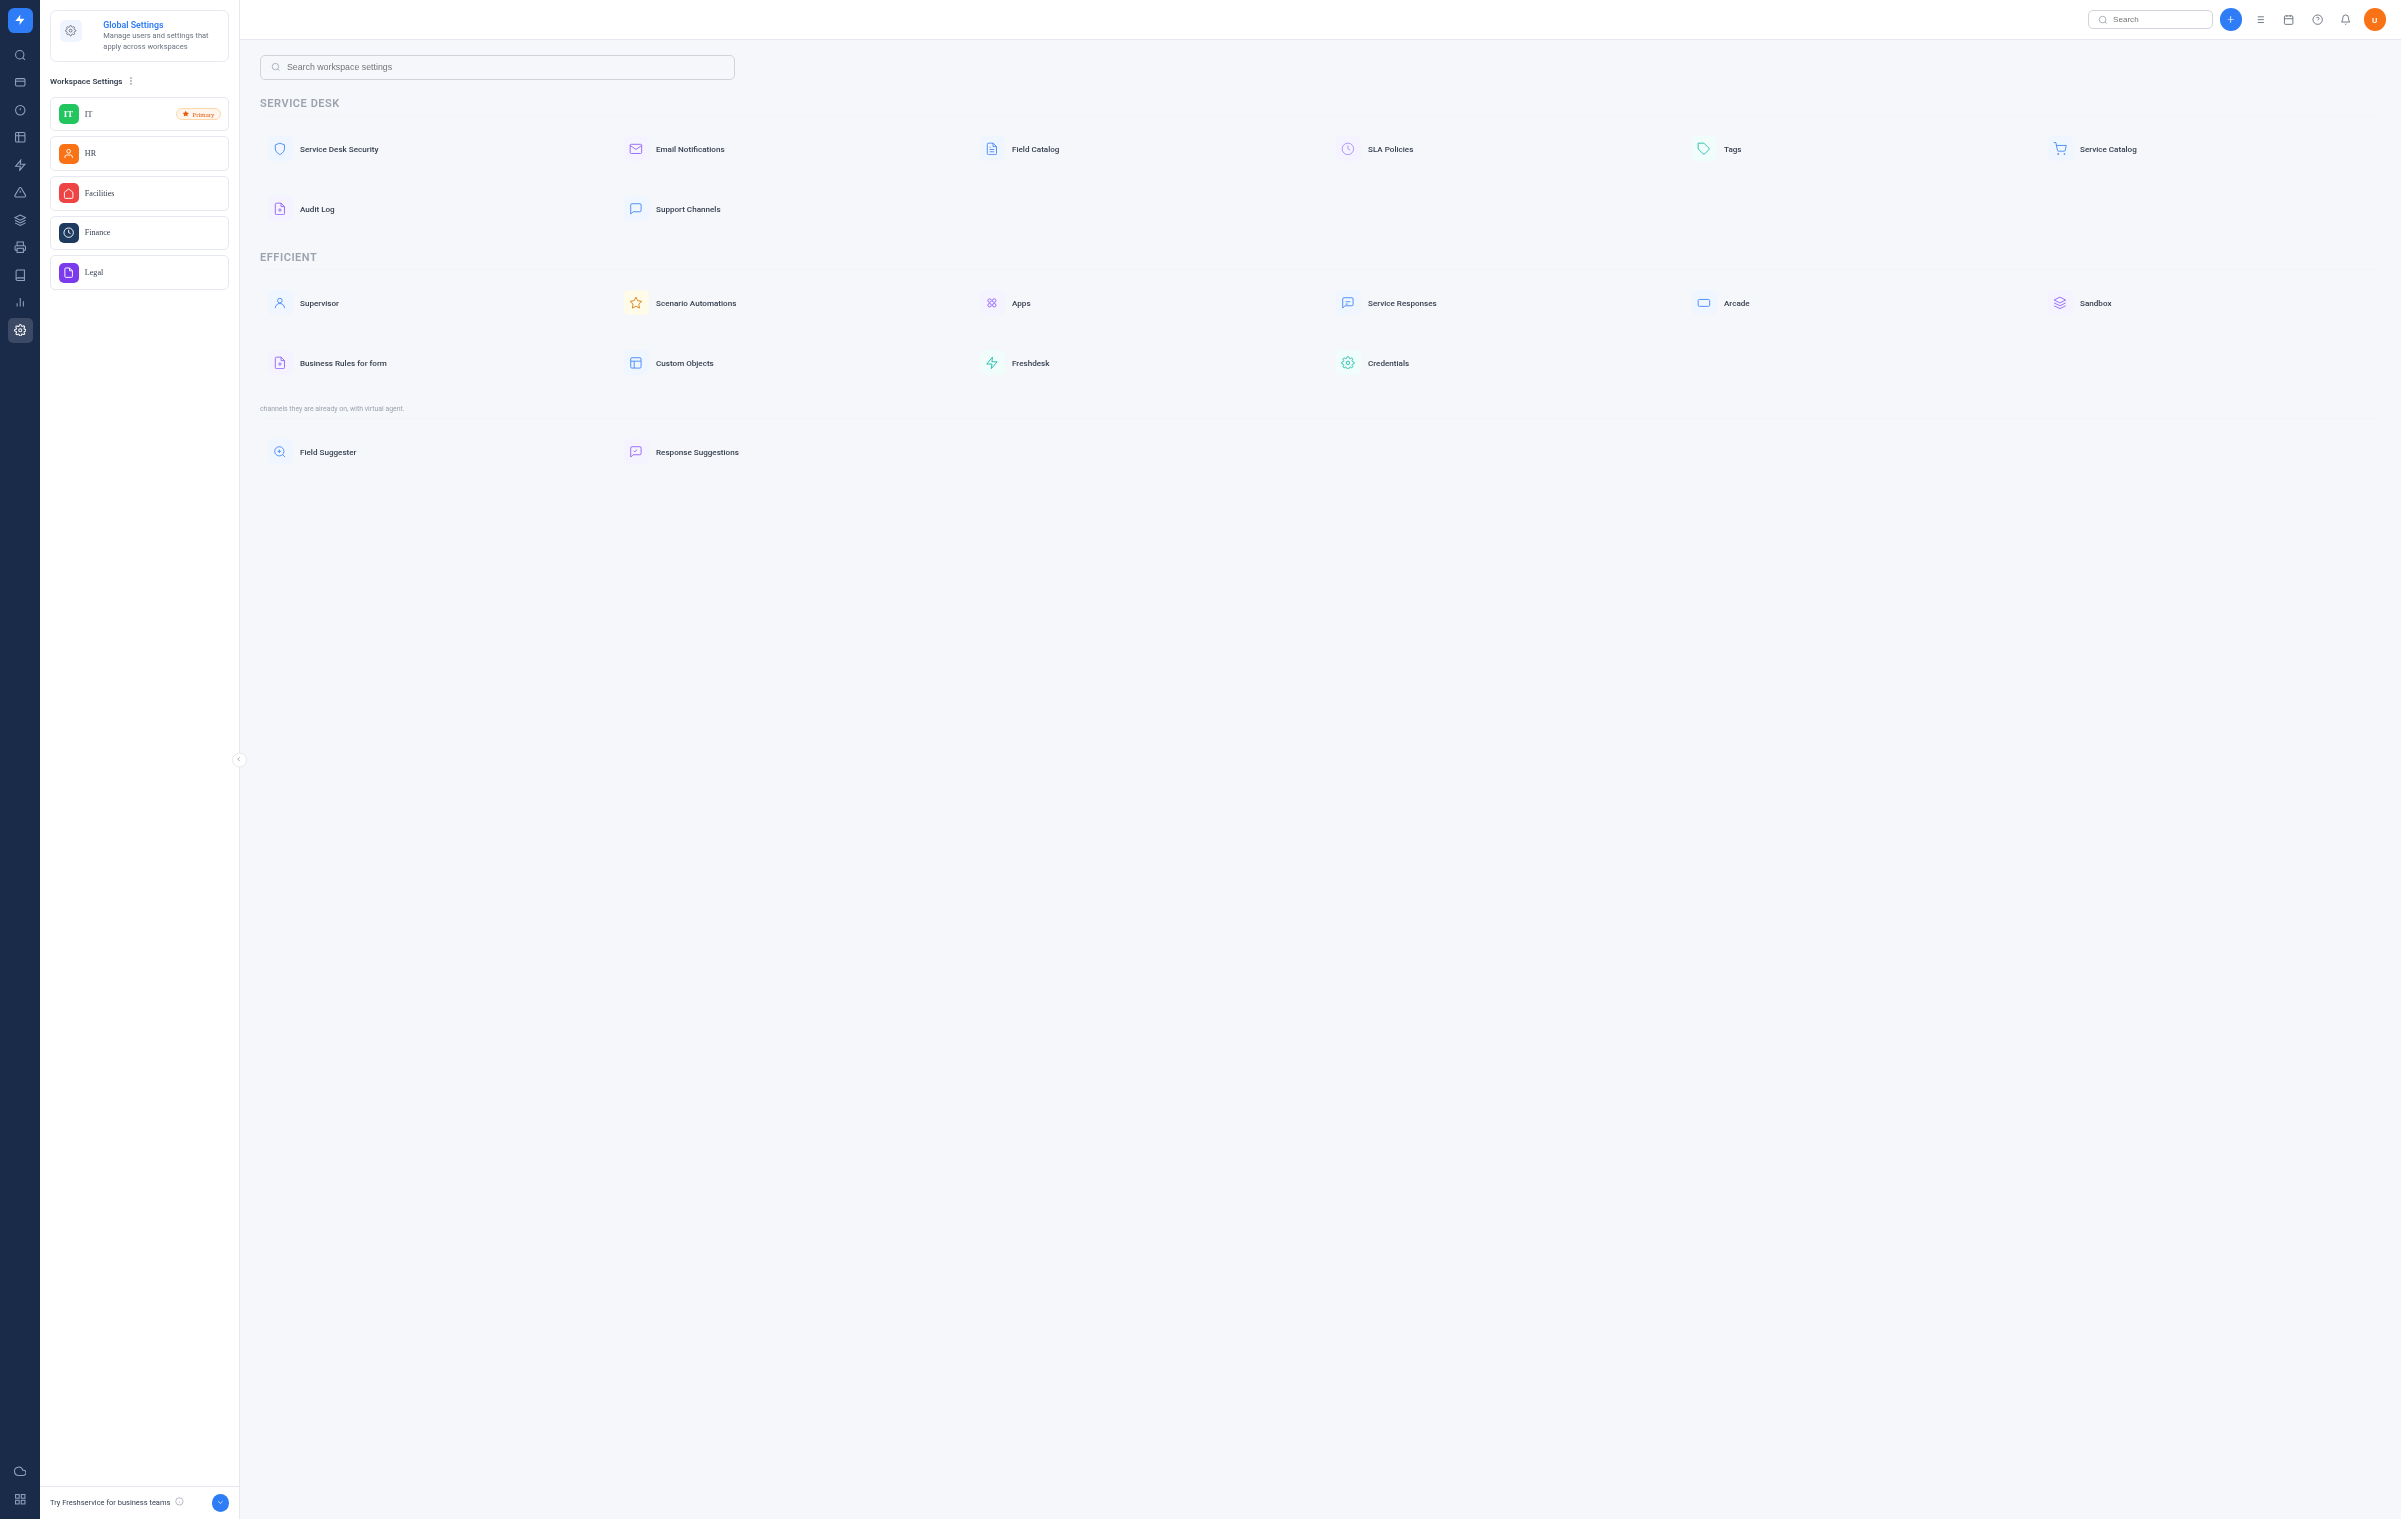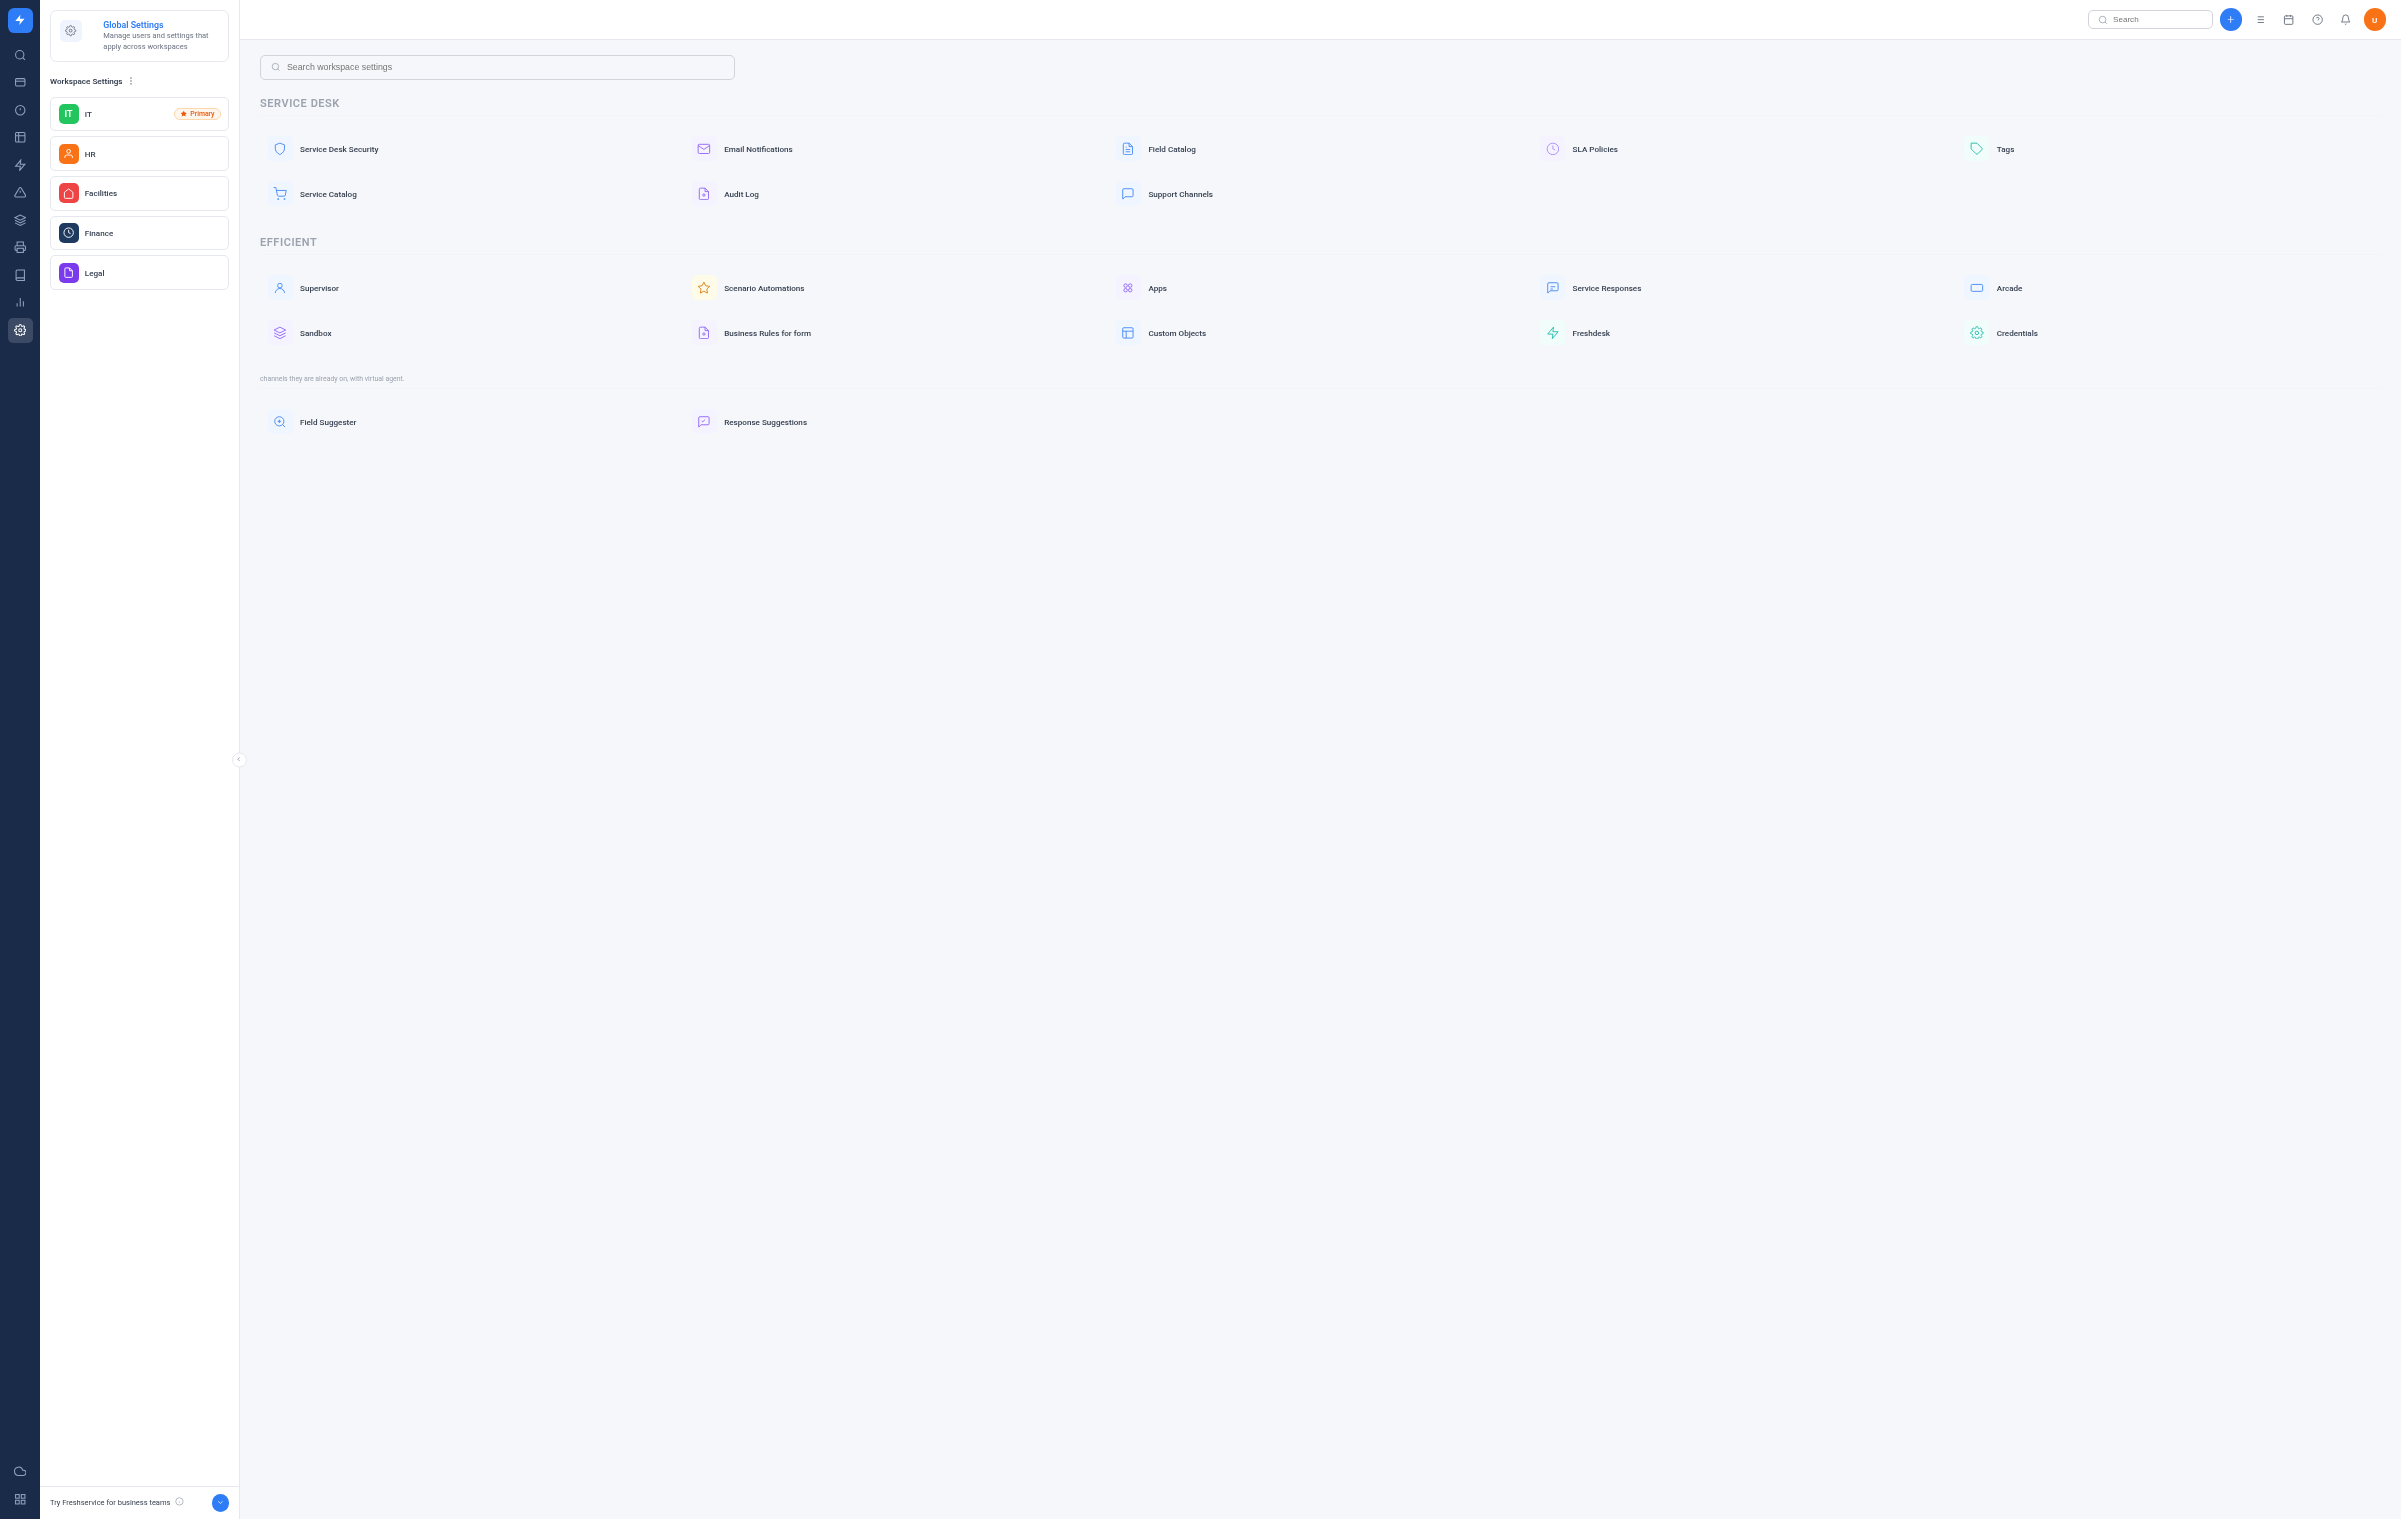--- a/index.html
+++ b/index.html
@@ -106,20 +106,21 @@
     }
 
     .workspace-item {
       display: flex; align-items: center; justify-content: space-between;
       padding: 6.3px 7.5px;
       border: 0.6px solid #e5e9ef;
       border-radius: 5px;
       margin-bottom: 5px;
       cursor: pointer;
       background: white;
+      font-family: Liberation Serif, serif;
     }
     .workspace-item-left { display: flex; align-items: center; gap: 6.3px; }
     .ws-icon {
       width: 20px; height: 20px;
       border-radius: 5px;
       display: flex; align-items: center; justify-content: center;
       font-size: 8.8px;
       font-weight: 700;
       color: white;
     }
@@ -220,22 +221,22 @@
       font-weight: 600;
       color: #9ca3af;
       text-transform: uppercase;
       letter-spacing: 0.05em;
       margin-bottom: 10px;
       padding-bottom: 5px;
       border-bottom: 0.6px solid #f3f4f6;
     }
     .settings-grid {
       display: grid;
-      grid-template-columns: repeat(5, 1fr);
-      gap: 0;
+      grid-template-columns: repeat(6, 1fr);
+      gap: 15px;
     }
     .settings-item {
       display: flex;
       align-items: center;
       gap: 7.5px;
       padding: 10px 7.5px;
       cursor: pointer;
       border-radius: 5px;
     }
     .settings-item-icon {

